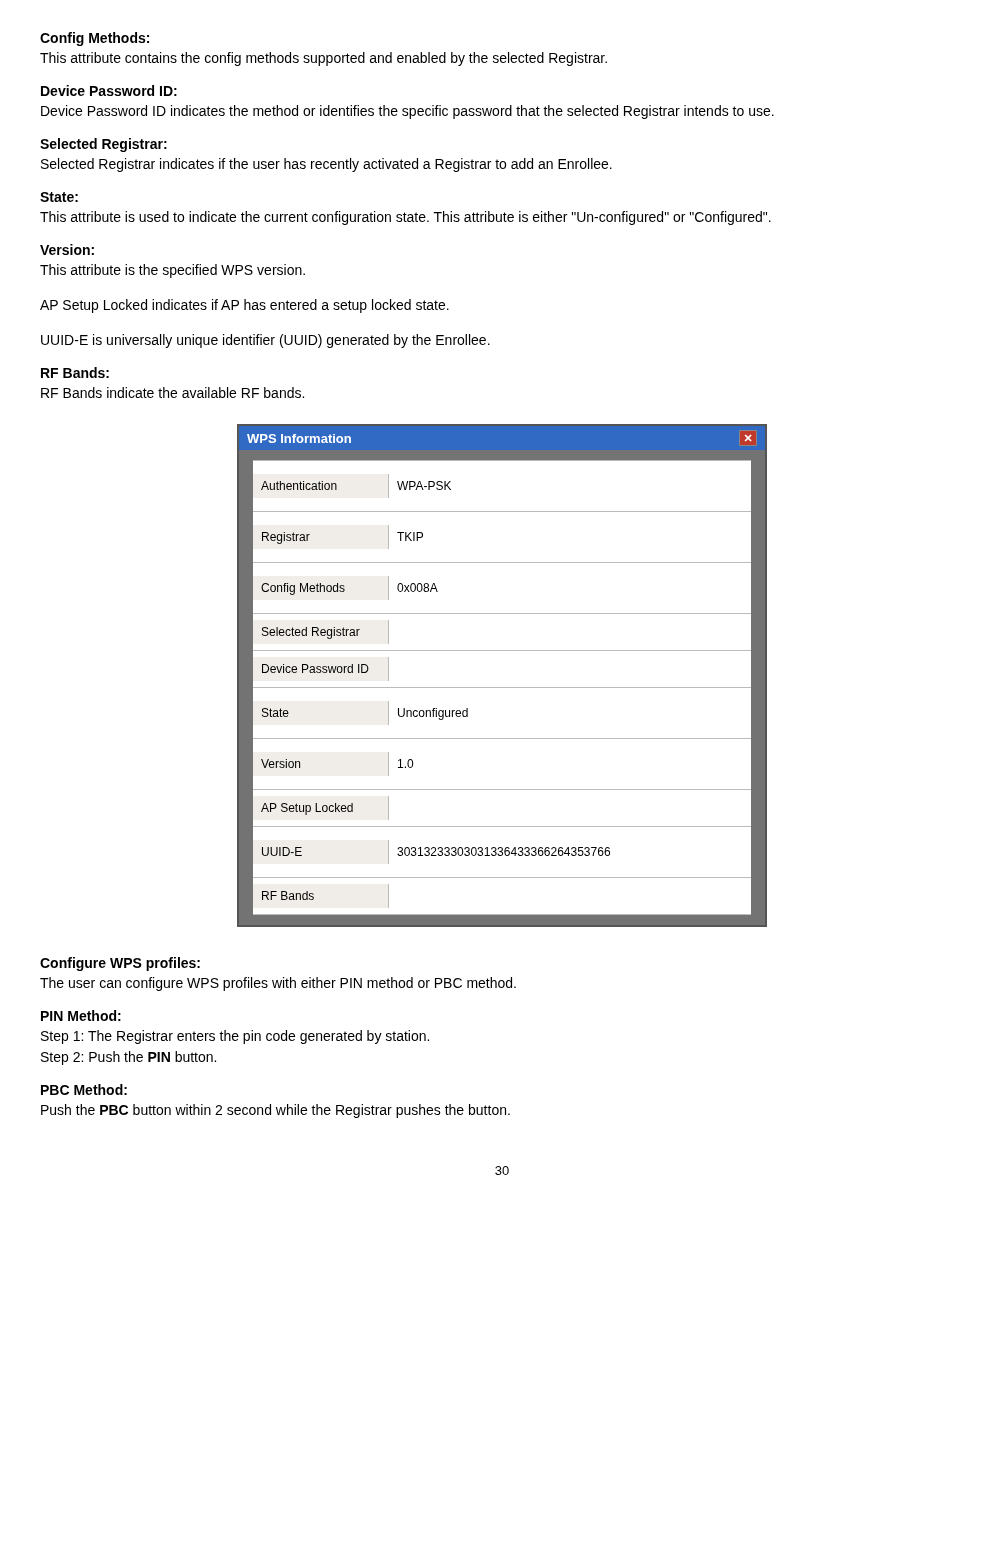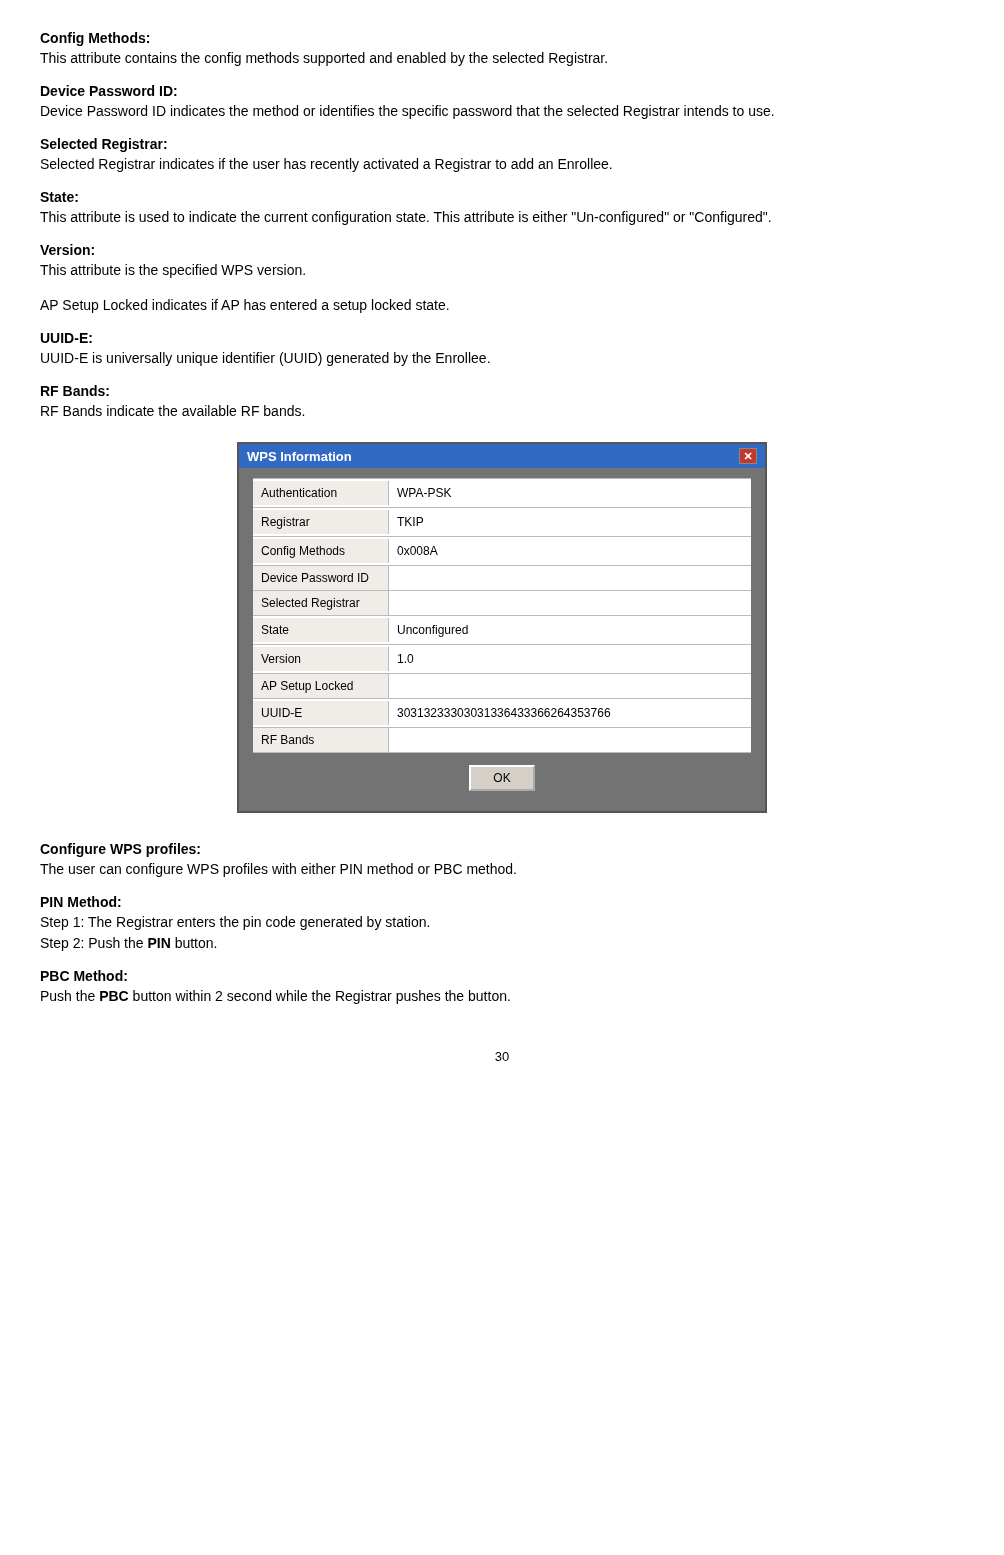--- a/index.html
+++ b/index.html
@@ -71,21 +71,21 @@
     .dialog-label {
       width: 136px;
       padding: 5px 8px;
       border-right: 1px solid #bbb;
       background: #f0ede8;
       color: #000;
       font-size: 12px;
       flex-shrink: 0;
     }
     .dialog-value {
-      padding: 7px 8px;
+      padding: 18px 8px;
       font-size: 12px;
       color: #000;
       flex: 1;
     }
     .dialog-footer {
       display: flex;
       justify-content: center;
       padding: 12px 0 10px 0;
     }
     .ok-button {
@@ -128,21 +128,20 @@
 <div>
   <p class="section-title">Version:</p>
   <p class="section-body">This attribute is the specified WPS version.</p>
 </div>
 
 <div>
   <p class="section-body">AP Setup Locked indicates if AP has entered a setup locked state.</p>
 </div>
 
 <div>
-  <p class="section-title">UUID-E:</p>
   <p class="section-body">UUID-E is universally unique identifier (UUID) generated by the Enrollee.</p>
 </div>
 
 <div>
   <p class="section-title">RF Bands:</p>
   <p class="section-body">RF Bands indicate the available RF bands.</p>
 </div>
 
 <div class="dialog-wrapper">
   <div class="dialog">
@@ -159,25 +158,25 @@
           </div>
           <div class="dialog-row">
             <div class="dialog-label">Registrar</div>
             <div class="dialog-value">TKIP</div>
           </div>
           <div class="dialog-row">
             <div class="dialog-label">Config Methods</div>
             <div class="dialog-value">0x008A</div>
           </div>
           <div class="dialog-row">
+            <div class="dialog-label">Selected Registrar</div>
+            <div class="dialog-value"></div>
+          </div>
+          <div class="dialog-row">
             <div class="dialog-label">Device Password ID</div>
-            <div class="dialog-value"></div>
-          </div>
-          <div class="dialog-row">
-            <div class="dialog-label">Selected Registrar</div>
             <div class="dialog-value"></div>
           </div>
           <div class="dialog-row">
             <div class="dialog-label">State</div>
             <div class="dialog-value">Unconfigured</div>
           </div>
           <div class="dialog-row">
             <div class="dialog-label">Version</div>
             <div class="dialog-value">1.0</div>
           </div>
@@ -187,23 +186,20 @@
           </div>
           <div class="dialog-row">
             <div class="dialog-label">UUID-E</div>
             <div class="dialog-value">30313233303031336433366264353766</div>
           </div>
           <div class="dialog-row">
             <div class="dialog-label">RF Bands</div>
             <div class="dialog-value"></div>
           </div>
         </div>
-      <div class="dialog-footer">
-        <button class="ok-button">OK</button>
-      </div>
     </div>
   </div>
 </div>
 
 <div>
   <p class="section-title">Configure WPS profiles:</p>
   <p class="section-body">The user can configure WPS profiles with either PIN method or PBC method.</p>
 </div>
 
 <div>

